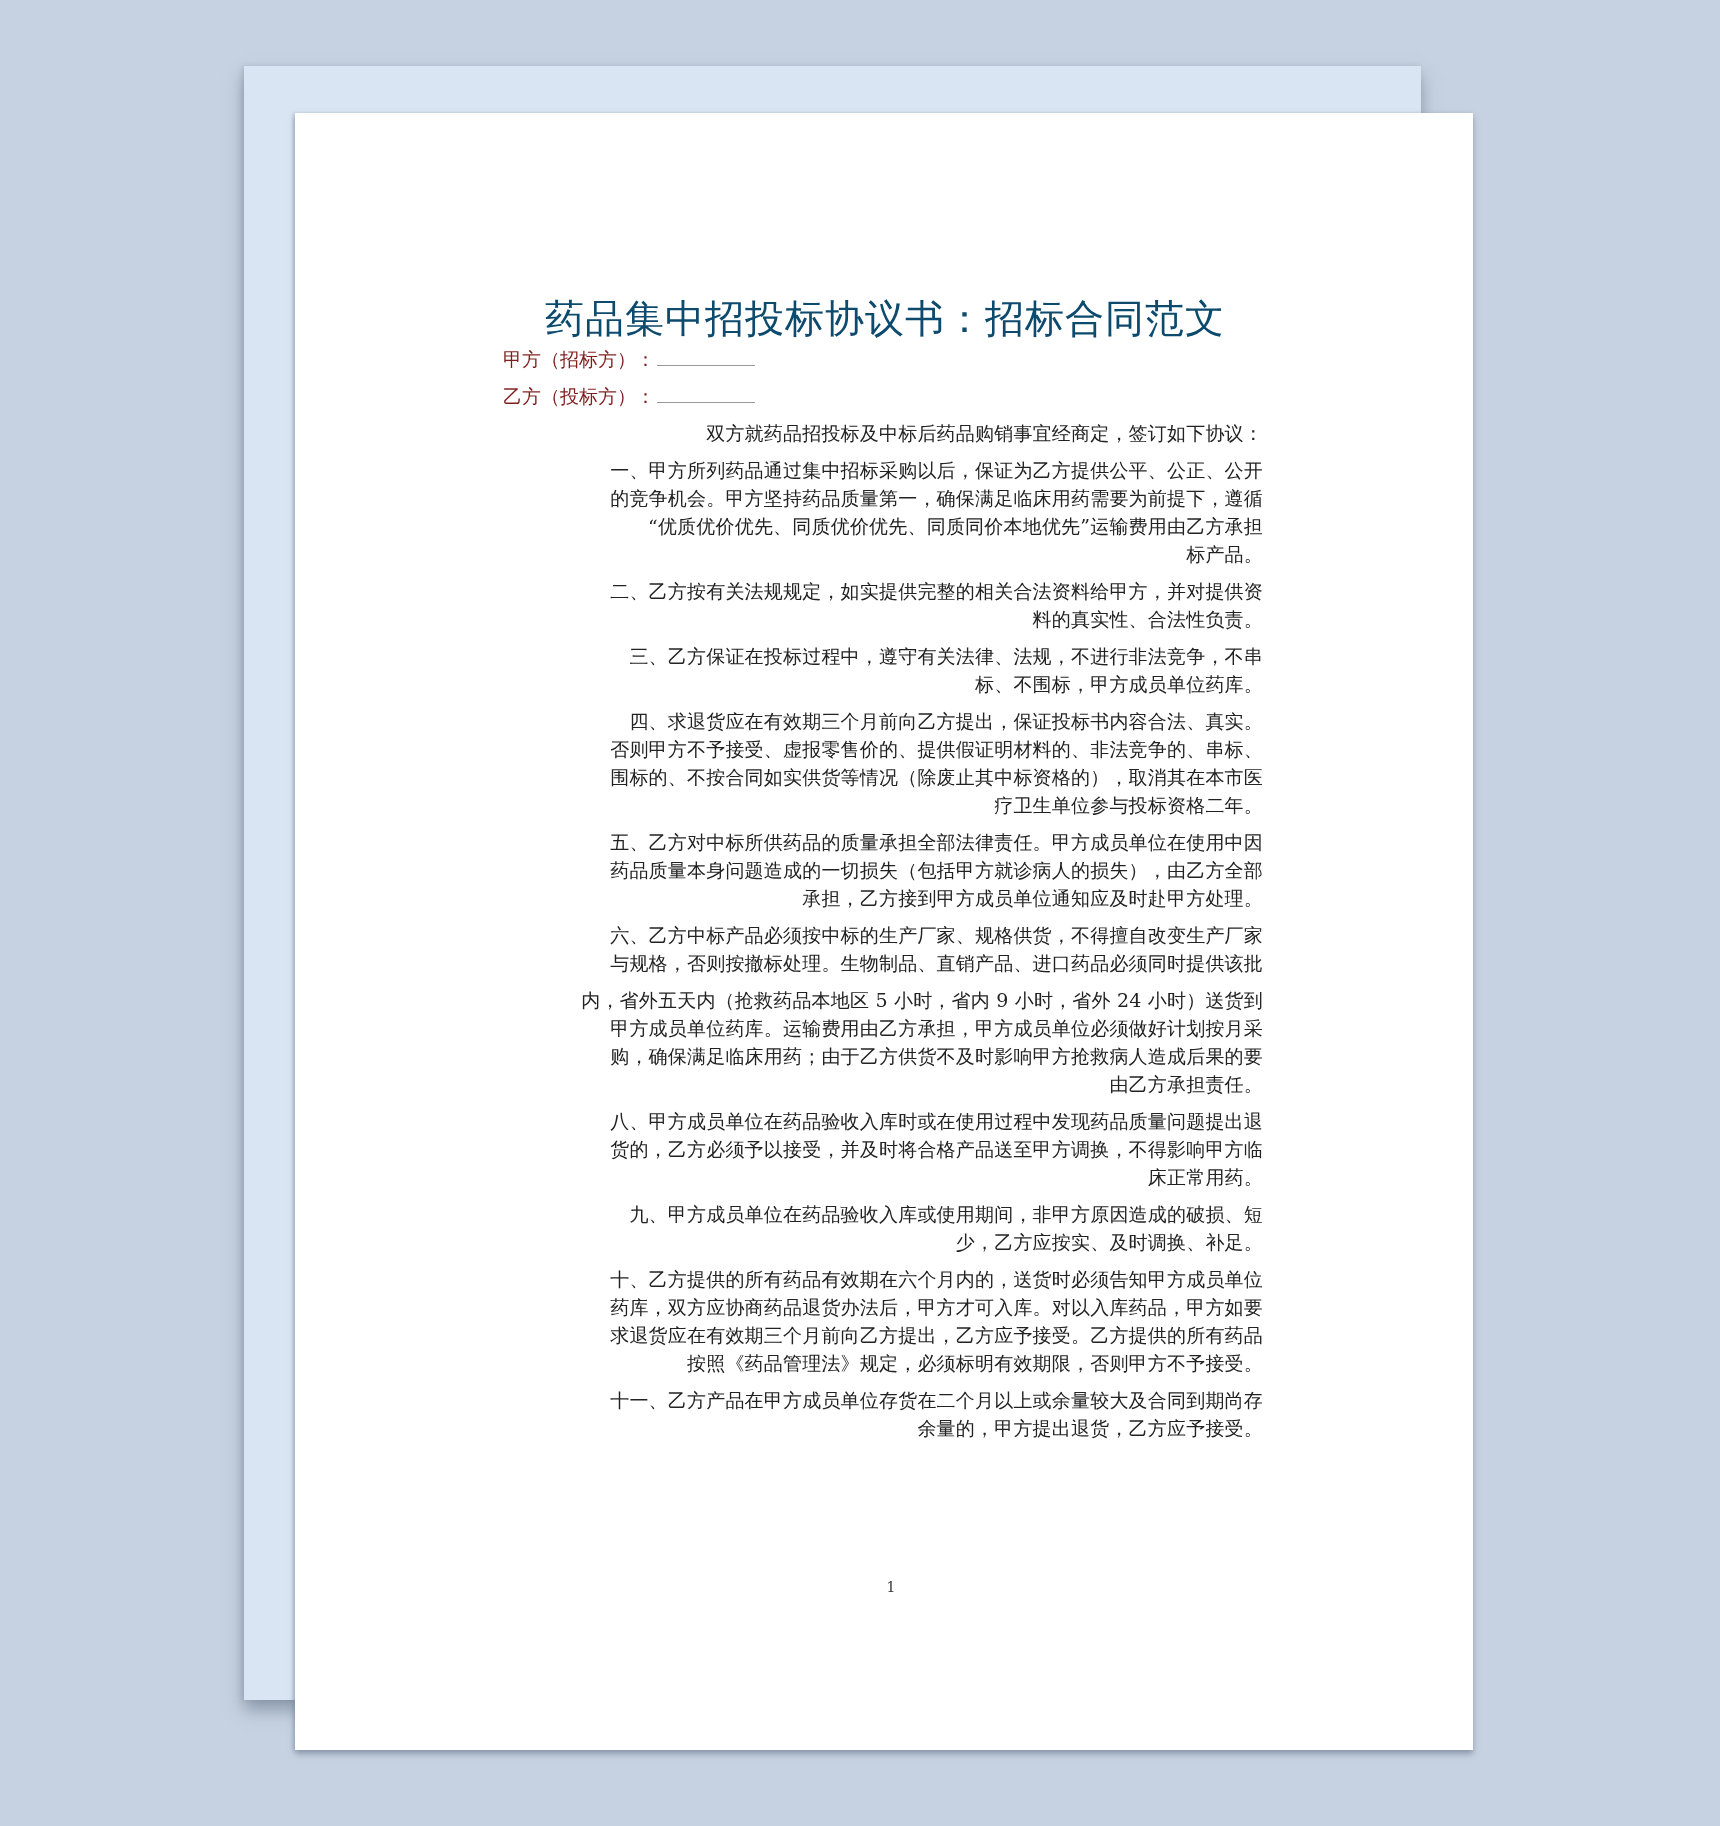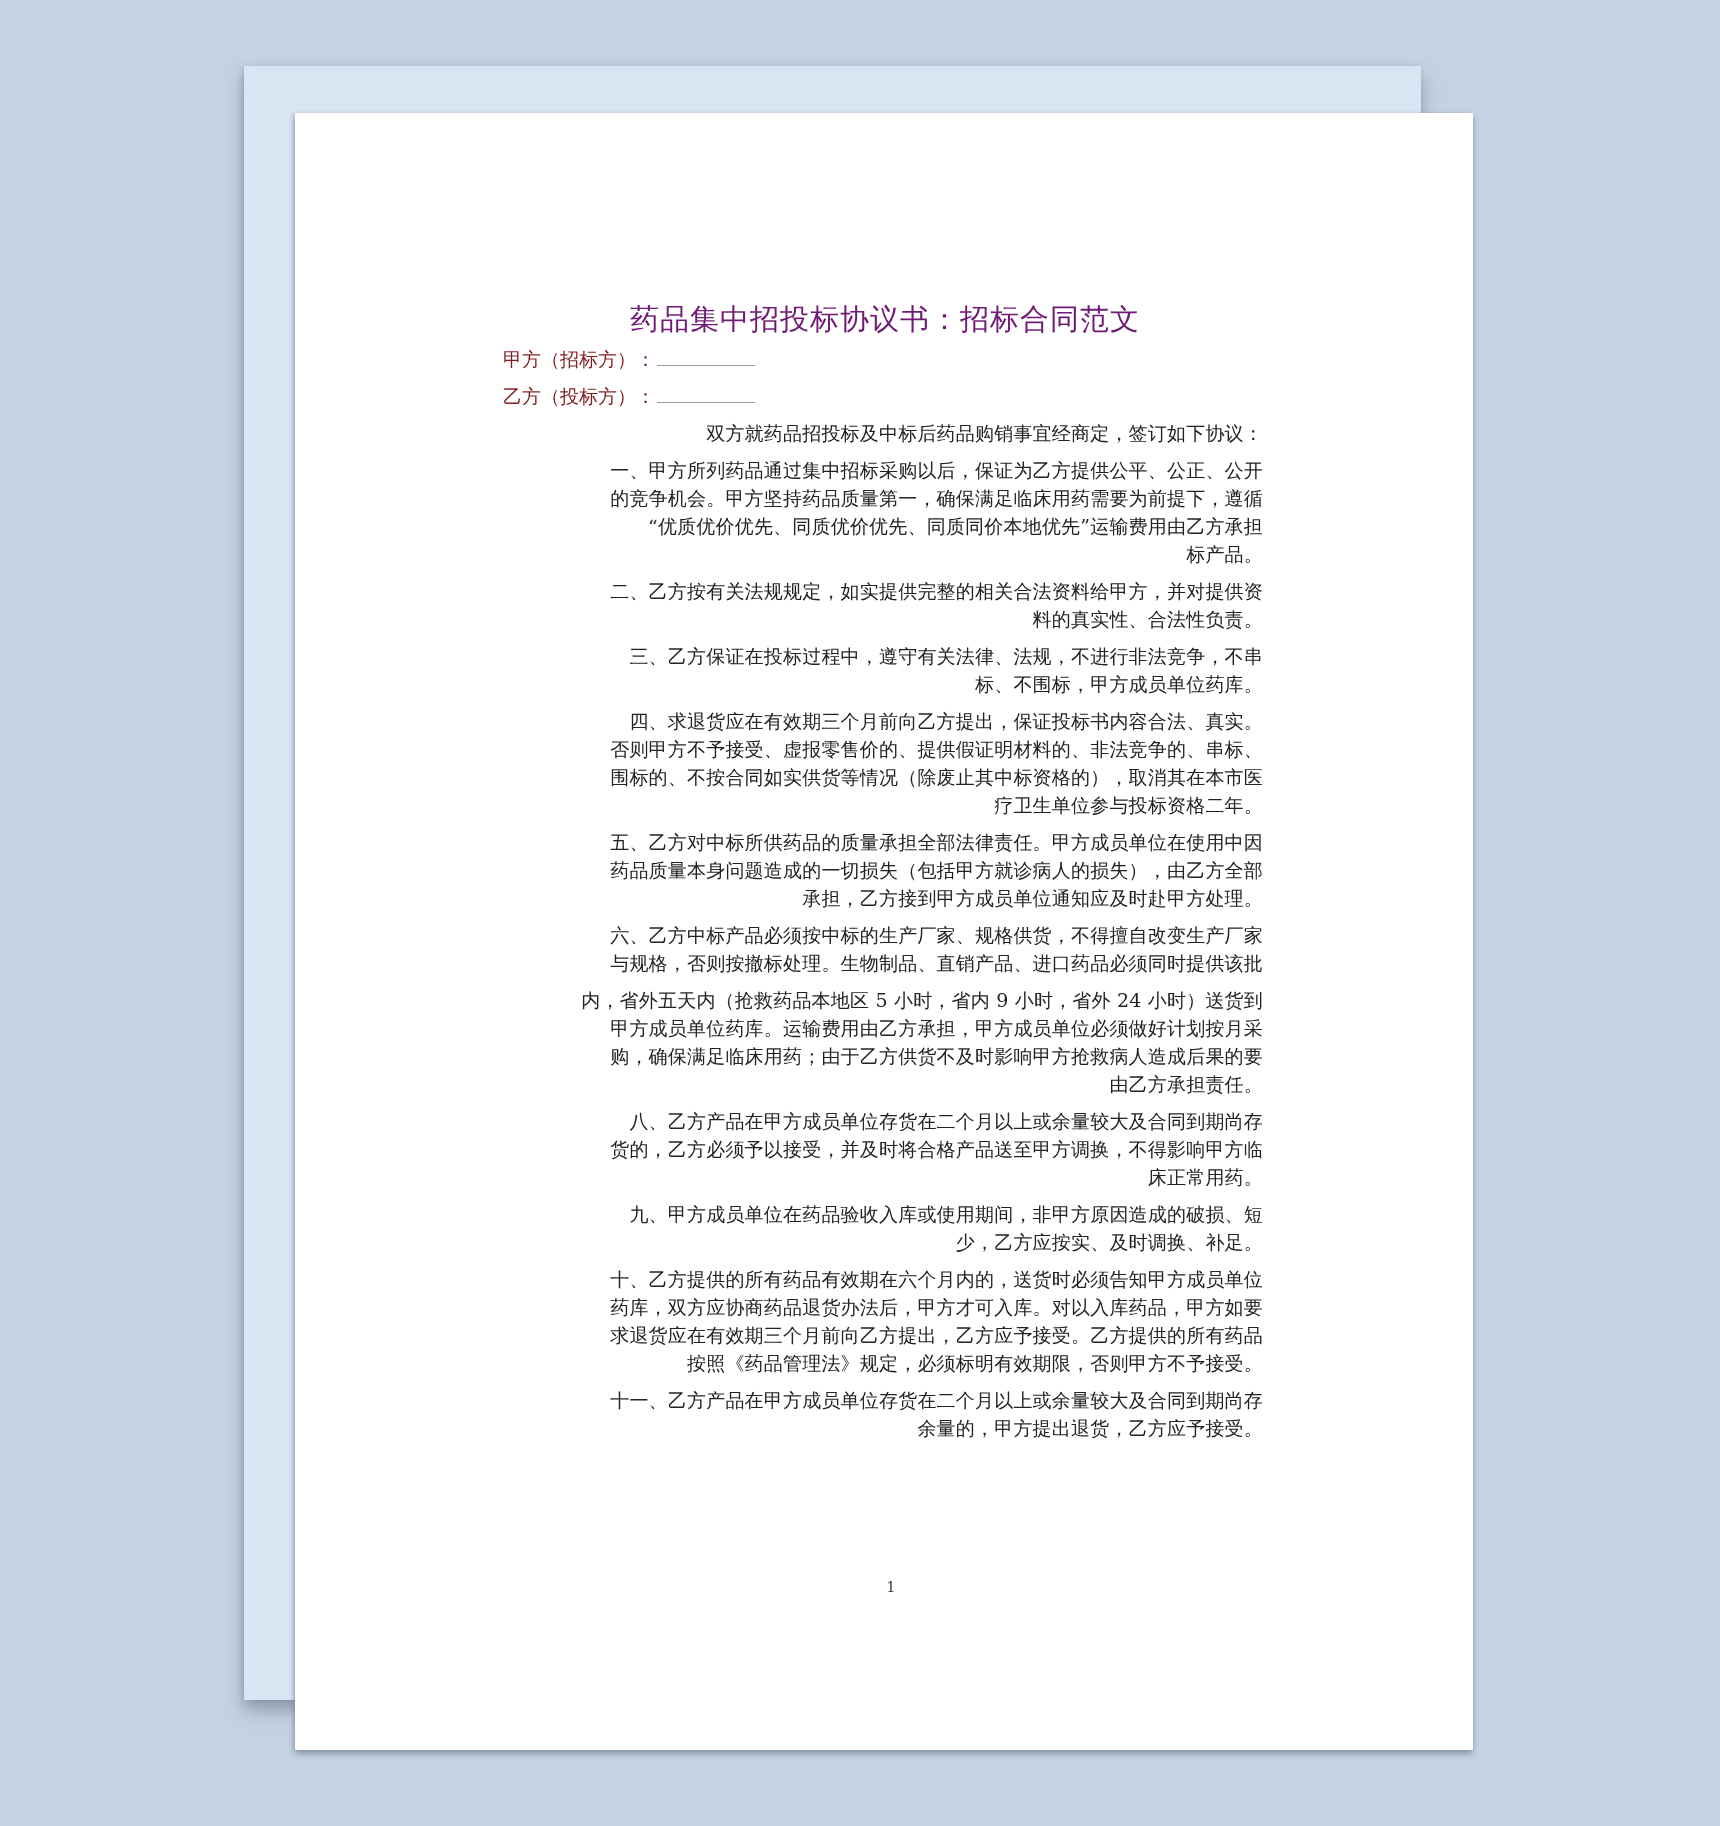--- a/index.html
+++ b/index.html
@@ -33,23 +33,23 @@
       box-shadow: 0 4px 6px rgba(95, 110, 130, 0.55), -2px 0 3px rgba(140,155,175,0.35);
     }
     .content {
       position: absolute;
       left: 208px;
       top: 186px;
       width: 760px;
     }
     .doc-title {
       text-align: center;
-      color: #701a75;
+      color: #0c4a6e;
       font-family: "DejaVu Sans", "Liberation Sans", sans-serif;
-      font-size: 29px;
+      font-size: 39px;
       line-height: 40px;
       height: 40px;
       margin: 0 0 6px 0;
       letter-spacing: 1px;
       font-weight: normal;
       position: relative;
       left: 2px;
     }
     .field-line {
       font-size: 19px;
@@ -145,21 +145,21 @@
     </p>
 
     <p class="para">
       <span class="ln">内，省外五天内（抢救药品本地区 5 小时，省内 9 小时，省外 24 小时）送货到</span>
       <span class="ln">甲方成员单位药库。运输费用由乙方承担，甲方成员单位必须做好计划按月采</span>
       <span class="ln">购，确保满足临床用药；由于乙方供货不及时影响甲方抢救病人造成后果的要</span>
       <span class="ln">由乙方承担责任。</span>
     </p>
 
     <p class="para">
-      <span class="ln">八、乙方产品在甲方成员单位存货在二个月以上或余量较大及合同到期尚存</span>
+      <span class="ln">八、甲方成员单位在药品验收入库时或在使用过程中发现药品质量问题提出退</span>
       <span class="ln">货的，乙方必须予以接受，并及时将合格产品送至甲方调换，不得影响甲方临</span>
       <span class="ln">床正常用药。</span>
     </p>
 
     <p class="para">
       <span class="ln">九、甲方成员单位在药品验收入库或使用期间，非甲方原因造成的破损、短</span>
       <span class="ln">少，乙方应按实、及时调换、补足。</span>
     </p>
 
     <p class="para">

